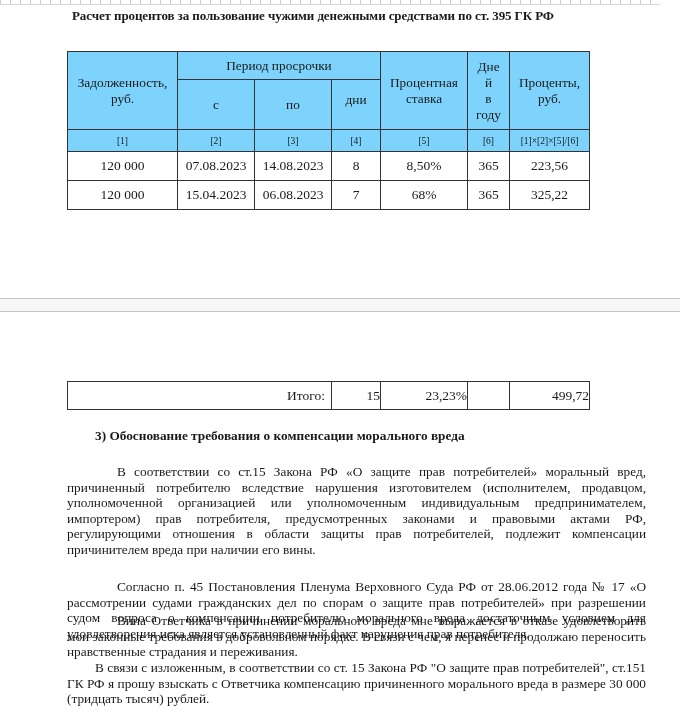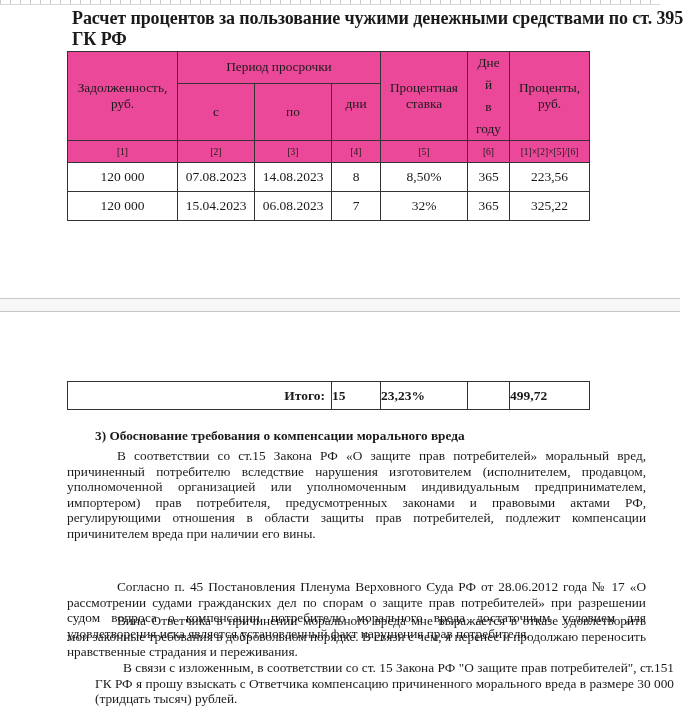--- a/index.html
+++ b/index.html
@@ -15,55 +15,55 @@
     border-bottom: 1px solid #d8d8d8;
   }
   .page1 { position: absolute; left: 0; top: 0; width: 680px; height: 300px; background:#fff; }
   .page-gap {
     position: absolute; left: 0; top: 298px; width: 680px; height: 12px;
     background: #f7f7f7;
     border-top: 1px solid #c6c6c6; border-bottom: 1px solid #c6c6c6;
   }
   .doc-title {
     position: absolute; left: 72px; top: 8px;
-    font-weight: bold; font-size: 18px; letter-spacing: -0.1px;
+    font-weight: bold; font-size: 13px; letter-spacing: -0.1px;
   }
   table.calc {
     position: absolute; left: 67px; top: 51px;
     border-collapse: collapse; table-layout: fixed;
     font-size: 13.3px;
   }
   table.calc td, table.calc th {
     border: 1px solid #333; text-align: center; padding: 0; font-weight: normal;
   }
-  table.calc thead th, table.calc tr.idx td { background: #ec4899; }
+  table.calc thead th, table.calc tr.idx td { background: #7dd3fc; }
   table.calc tr.idx td { font-size: 9.5px; height: 21px; }
   table.calc tr.data td { height: 28px; font-size: 13.5px; text-align: center; }
   .h1 { height: 28px; }
   .h2 { height: 50px; }
   table.total {
     position: absolute; left: 67px; top: 381px;
     border-collapse: collapse; table-layout: fixed;
-    font-weight: bold; font-size: 13.5px;
+    font-weight: normal; font-size: 13.5px;
   }
-  table.total td { border: 1px solid #333; height: 27px; text-align: left; padding: 0; }
+  table.total td { border: 1px solid #333; height: 27px; text-align: right; padding: 0; }
   table.total td.lbl { text-align: right; padding-right: 6px; }
   .sec-title {
     position: absolute; left: 95px; top: 428px;
     font-weight: bold; font-size: 13.3px;
   }
   .para {
     position: absolute; left: 67px; width: 579px;
     font-size: 13.3px; line-height: 15.6px; text-align: justify;
     text-align-last: left;
   }
-  .p1 { top: 448px; text-indent: 50px; }
+  .p1 { top: 464px; text-indent: 50px; }
   .p2 { top: 570px; text-indent: 50px; margin-top: 9px; }
   .p3 { top: 613px; text-indent: 50px; }
-  .p4 { top: 660px; text-indent: 28px; margin-left: 28px; }
+  .p4 { top: 660px; text-indent: 28px; }
 </style>
 </head>
 <body>
 
 <div class="page1"></div>
 <div class="top-dashes"></div>
 
 <div class="doc-title">Расчет процентов за пользование чужими денежными средствами по ст. 395 ГК РФ</div>
 
 <table class="calc">
@@ -74,21 +74,21 @@
       <col style="width:49px">
     <col style="width:87px">
       <col style="width:42px">
       <col style="width:80px">
   </colgroup>
   <thead>
     <tr class="h1">
       <th rowspan="2">Задолженность, руб.</th>
       <th colspan="3">Период просрочки</th>
       <th rowspan="2">Процентная ставка</th>
-      <th rowspan="2" style="line-height:22px;">Дне<br>й<br>в<br>году</th>
+      <th rowspan="2" style="line-height:16px;">Дне<br>й<br>в<br>году</th>
       <th rowspan="2">Проценты, руб.</th>
     </tr>
     <tr class="h2">
       <th>с</th>
       <th>по</th>
       <th style="vertical-align:top;padding-top:12px;">дни</th>
     </tr>
   </thead>
   <tbody>
     <tr class="idx">
@@ -107,21 +107,21 @@
       <td>8</td>
       <td>8,50%</td>
       <td>365</td>
       <td>223,56</td>
     </tr>
     <tr class="data">
       <td>120 000</td>
       <td>15.04.2023</td>
       <td>06.08.2023</td>
       <td>7</td>
-      <td>32%</td>
+      <td>68%</td>
       <td>365</td>
       <td>325,22</td>
     </tr>
   </tbody>
 </table>
 
 <div class="page-gap"></div>
 
 <table class="total">
   <colgroup>

